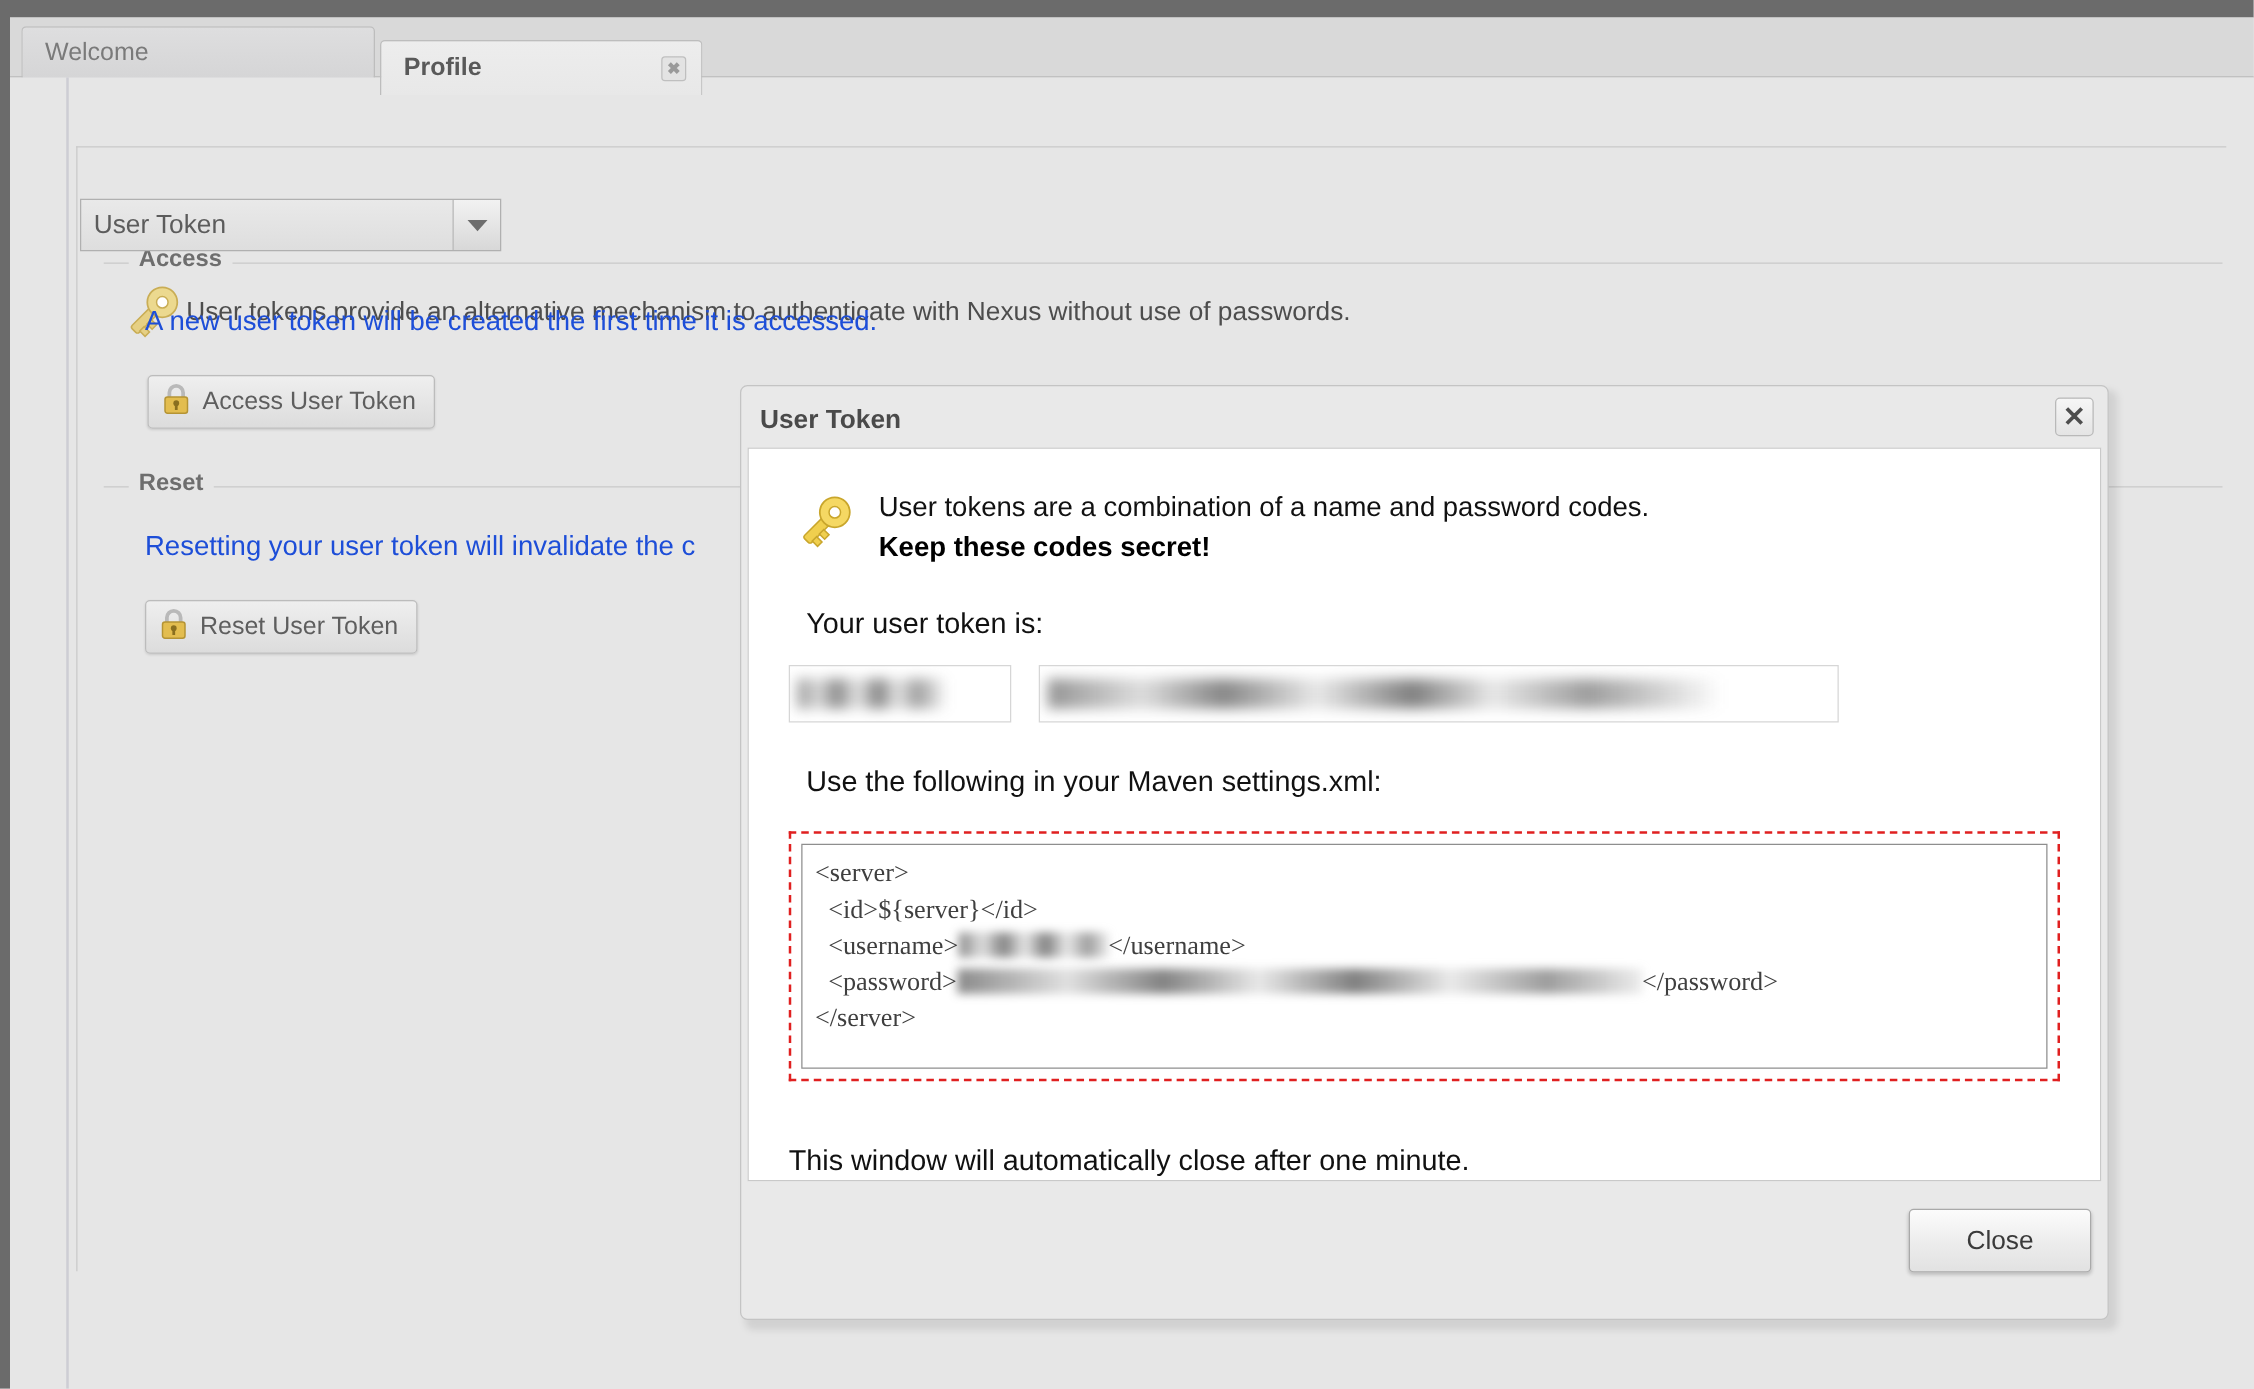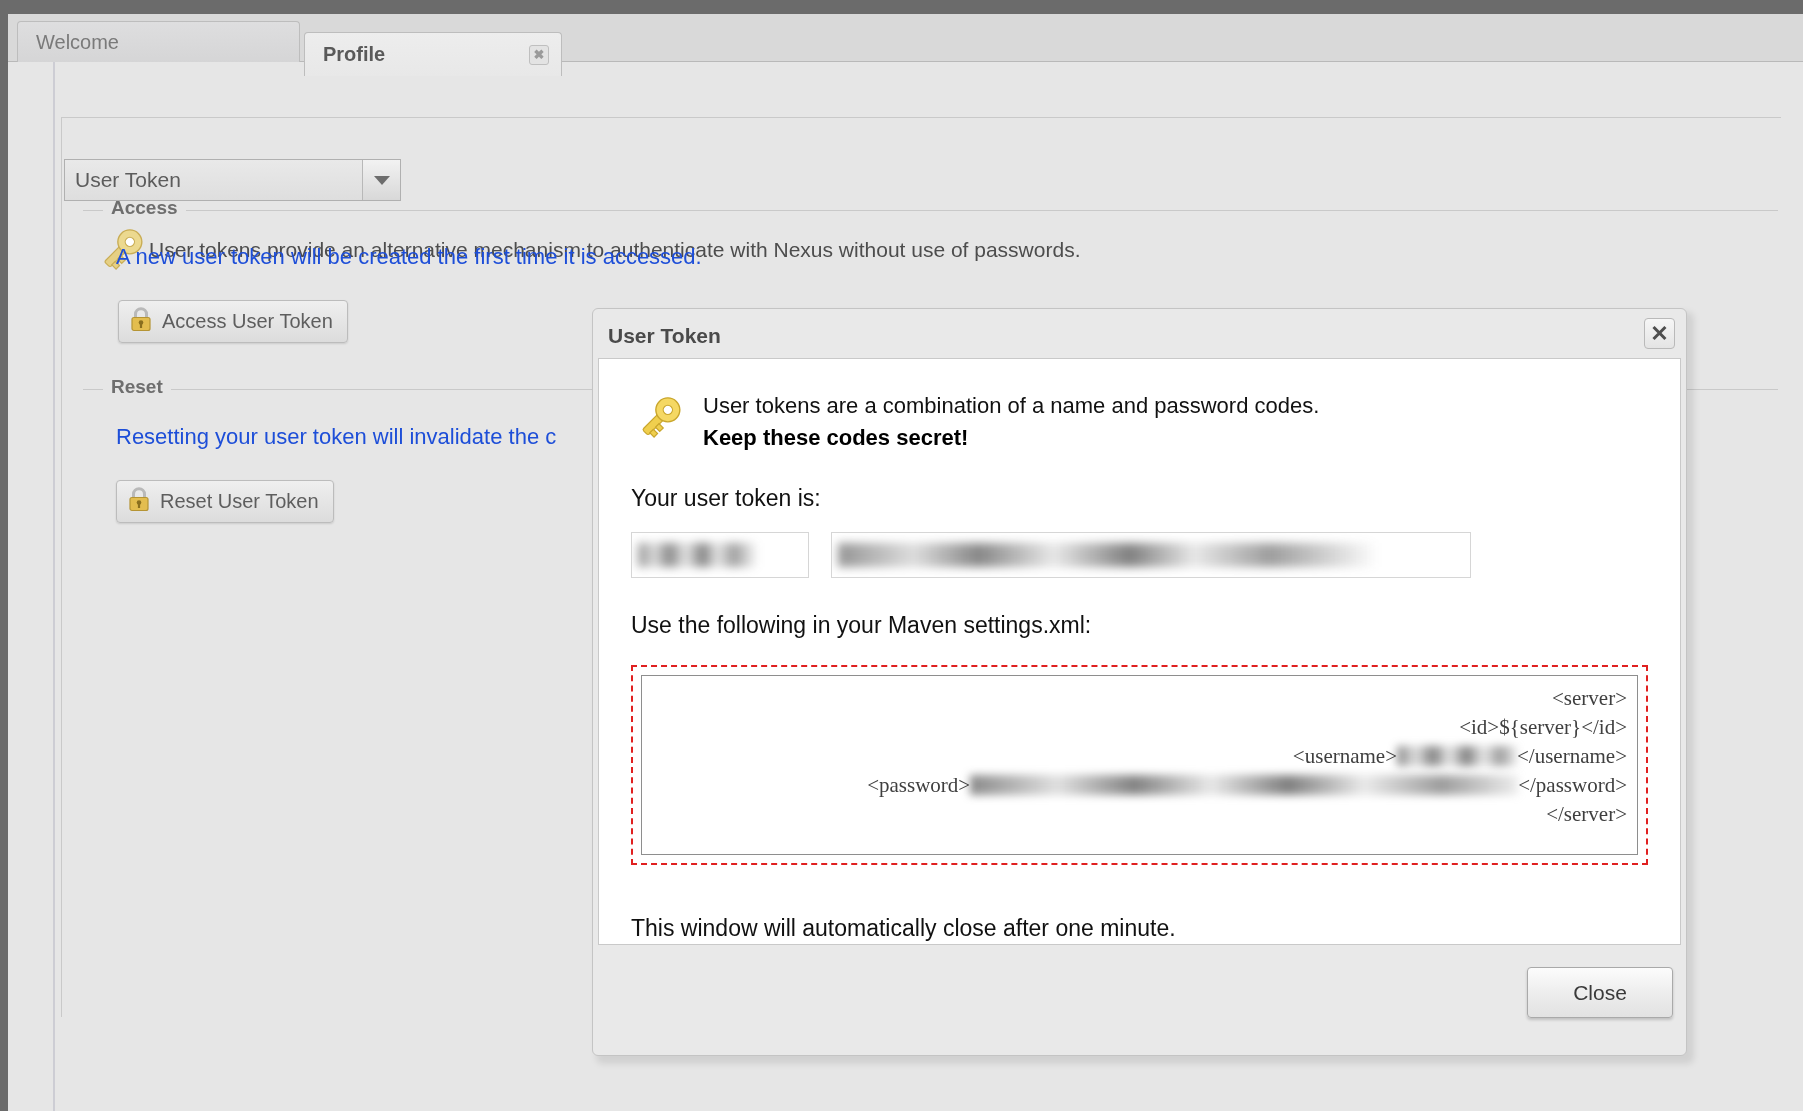--- a/index.html
+++ b/index.html
@@ -205,21 +205,21 @@
   }
 
   .dlg-intro {
     display: flex; align-items: flex-start; gap: 16px;
   }
   .dlg-intro .txt { padding-top: 4px; }
   .dlg-intro .l1 { font-size: 22px; color: #111; }
   .dlg-intro .l2 { font-size: 22px; color: #000; font-weight: bold; margin-top: 6px; }
 
   .dlg-label {
-    font-size: 23px; color: #111; margin-top: 34px;
+    font-size: 23px; color: #111; margin-top: 34px; margin-left: 14px;
   }
 
   .tokenrow {
     display: flex; gap: 22px; margin-top: 20px;
   }
   .tokfield {
     height: 46px;
     border: 1px solid #d6d6d6;
     background: #fff;
     position: relative;
@@ -238,21 +238,20 @@
     filter: blur(5px);
   }
   .tokfield.small .blur { width: 120px; }
   .tokfield.large .blur { width: 540px; }
 
   .code-wrap {
     margin-top: 26px;
     border: 2px dashed #e02020;
     padding: 8px;
     height: 200px;
-    text-align: right;
   }
   .code-box {
     border: 1px solid #8e8e8e;
     background: #fff;
     height: 100%;
     padding: 8px 10px;
     font-family: "Liberation Serif", serif;
     font-size: 21px;
     color: #3f3f3f;
     line-height: 1.38;

